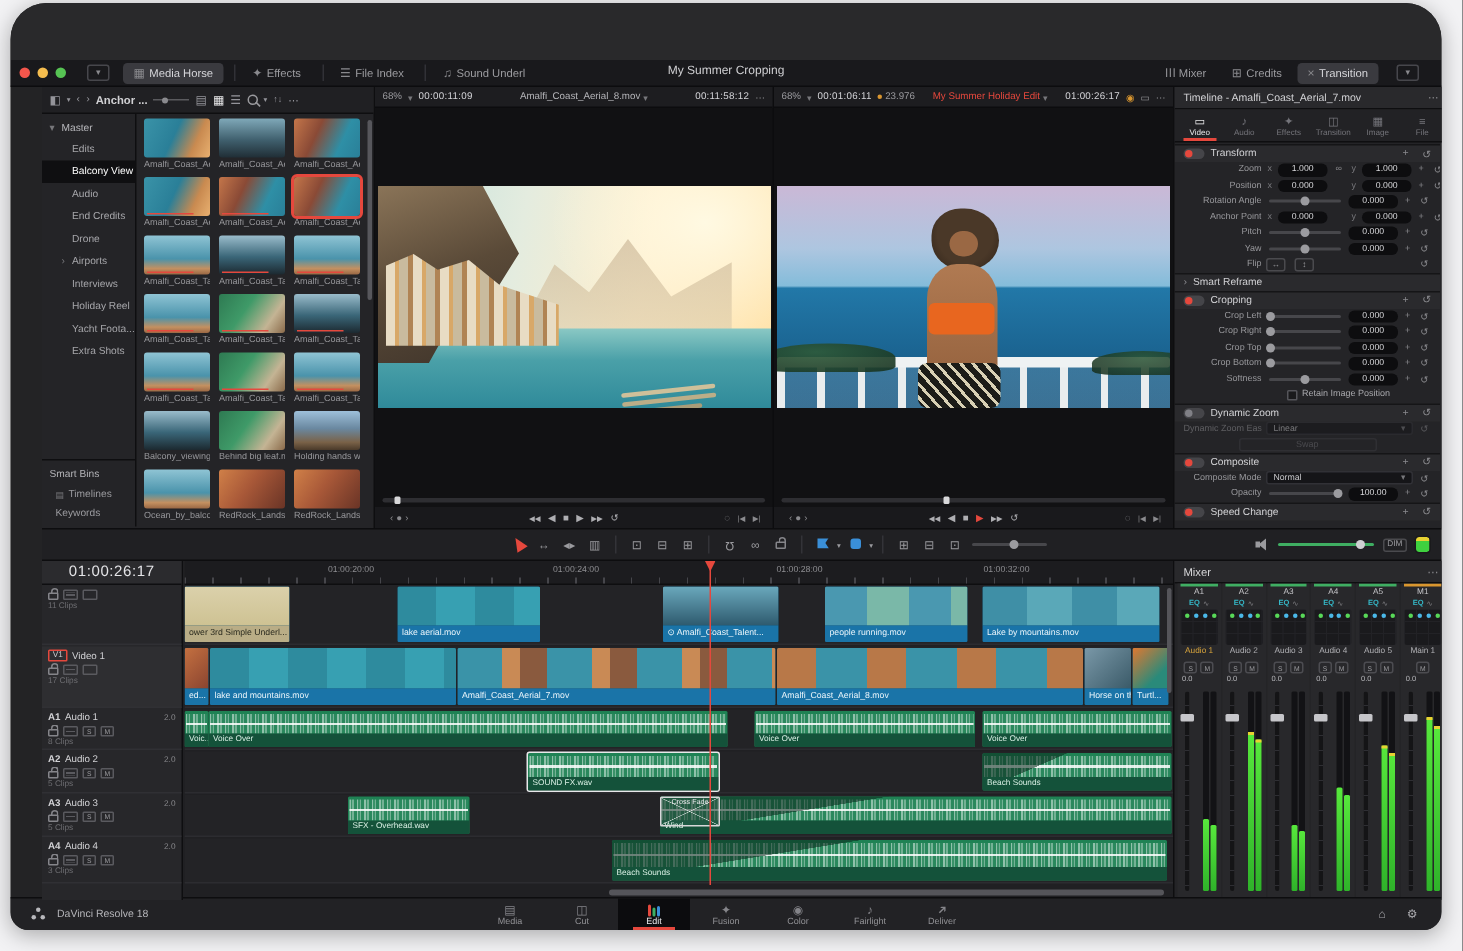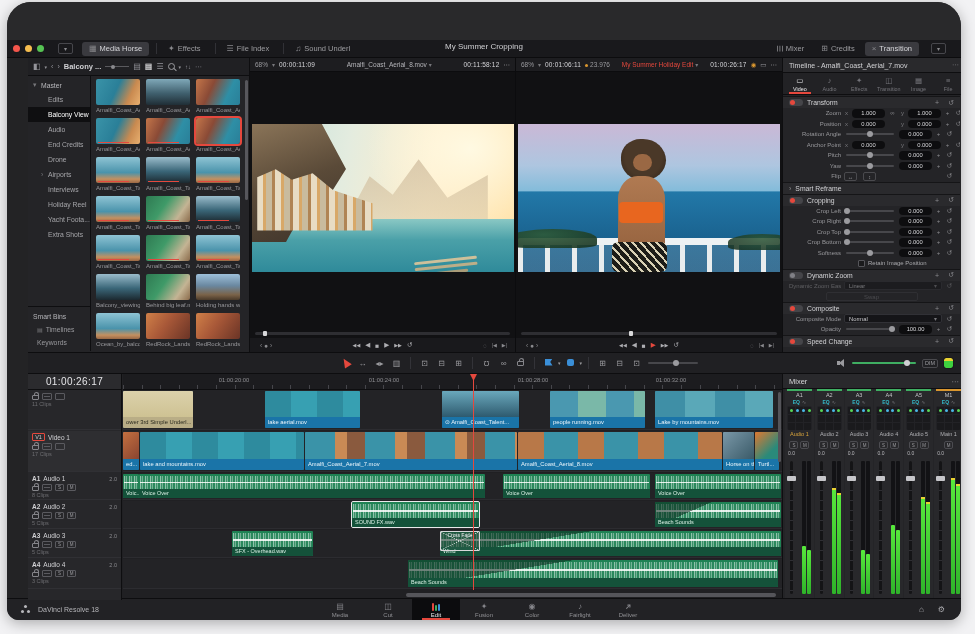--- a/index.html
+++ b/index.html
@@ -279,21 +279,21 @@
     </div>
   </div>
   <div id="wtitle">My Summer Cropping</div>
 
   <div id="mpool">
     <div id="mptb">
       <span class="b">◧</span>
       <span style="font-size:5px">▾</span>
       <span>‹</span>
       <span>›</span>
-      <span class="binname">Balcony ...</span>
+      <span class="binname">Anchor ...</span>
       <span class="mslid">
           <i></i>
         </span>
       <span class="b">▤</span>
       <span class="b act">▦</span>
       <span class="b">☰</span>
       <span class="i-search"></span>
       <span style="font-size:5px">▾</span>
       <span class="b" style="font-size:6px">↑↓</span>
       <span>⋯</span>

